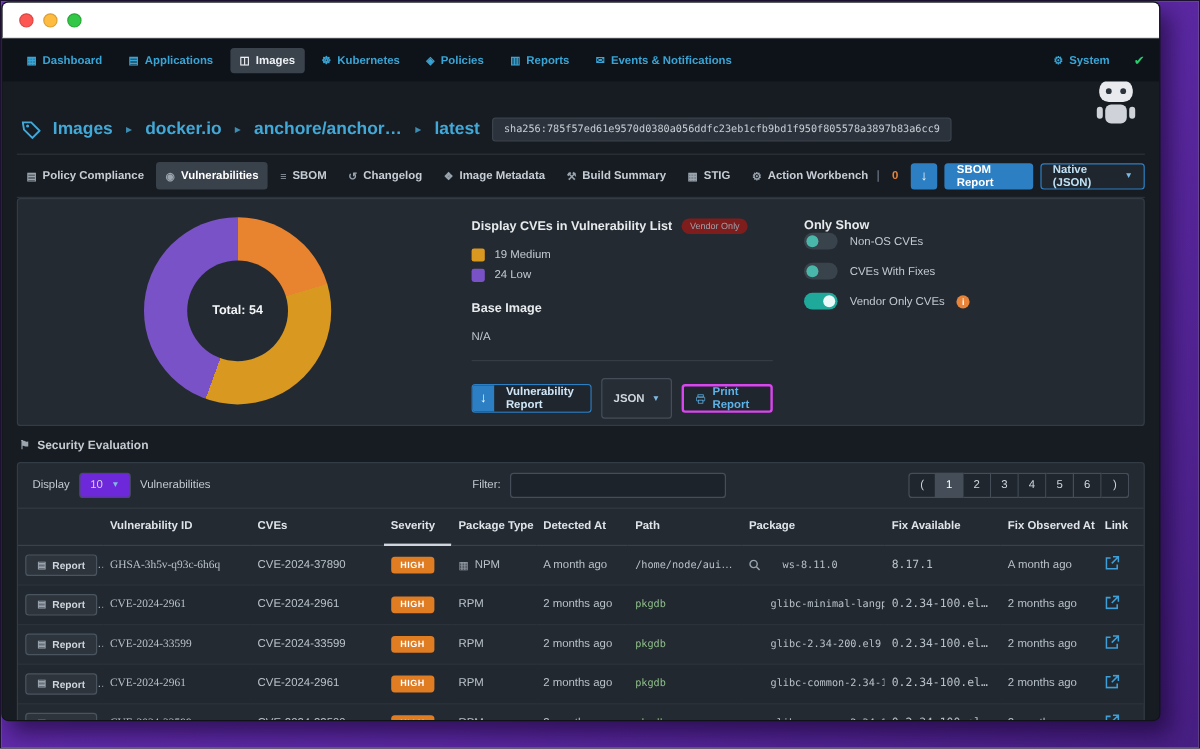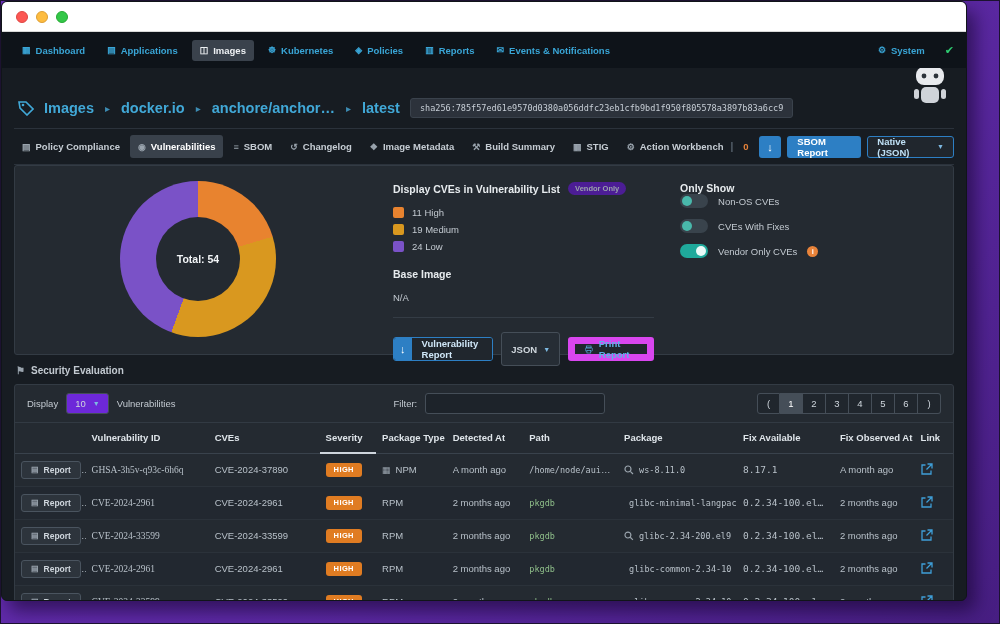--- a/index.html
+++ b/index.html
@@ -55,33 +55,33 @@
   
   .panel { background:#242a31; border:1px solid #333b44; border-radius:3px; }
   .summary { display:flex; padding:12px 18px 14px 18px; height:190px; margin-top:0; }
   .donut-col { width:330px; display:flex; align-items:center; justify-content:center; flex:none; }
   .donut { position:relative; width:156px; height:156px; border-radius:50%; }
   .donut::after { content:""; position:absolute; left:36px; top:36px; width:84px; height:84px; border-radius:50%; background:#242a31; }
   .donut-center { position:absolute; inset:0; display:flex; align-items:center; justify-content:center; z-index:2; color:#f2f5f7; font-size:10.5px; font-weight:bold; }
 
   .mid-col { flex:1; padding:4px 26px 0 30px; display:flex; flex-direction:column; }
   .sec-title { color:#e7ebee; font-size:10.5px; font-weight:bold; display:flex; align-items:center; gap:8px; }
-  .pill-badge { background:#4c1d95; color:#9aa3ab; font-size:7.5px; font-weight:bold; border-radius:8px; padding:2px 7px; }
+  .pill-badge { background:#7f1d1d; color:#9aa3ab; font-size:7.5px; font-weight:normal; border-radius:8px; padding:2px 7px; }
   .legend { margin-top:12px; display:flex; flex-direction:column; gap:6px; }
   .legend-item { display:flex; align-items:center; gap:8px; color:#c3cad1; font-size:9.5px; }
   .legend-sw { width:11px; height:11px; border-radius:2px; flex:none; }
   .base-title { margin-top:16px; }
   .base-val { margin-top:12px; color:#c3cad1; font-size:9.5px; }
   .mid-div { border-top:1px solid #343c45; margin-top:14px; }
   .btn-row { margin-top:14px; display:flex; align-items:center; gap:8px; }
   .vr-btn { display:flex; align-items:stretch; border:1px solid #2d7fc4; border-radius:3px; overflow:hidden; cursor:pointer; height:24px; }
   .vr-ico { width:26px; background:#2d7fc4; color:#fff; display:flex; align-items:center; justify-content:center; font-size:11px; }
   .vr-label { padding:0 10px; display:flex; align-items:center; color:#cfe6f7; font-size:9.5px; font-weight:bold; background:#20262d; }
   .json-btn { height:24px; border:1px solid #454e58; background:#262d35; border-radius:3px; color:#cfd6dd; font-size:9.5px; font-weight:bold; padding:16px 9px; display:flex; align-items:center; gap:6px; cursor:pointer; }
-  .print-btn { height:24px; border:7px solid #d946ef; background:#20262d; border-radius:3px; color:#5db2e8; font-size:9.5px; font-weight:bold; padding:0 10px; display:flex; align-items:center; gap:6px; cursor:pointer; }
+  .print-btn { height:24px; border:2px solid #d946ef; background:#20262d; border-radius:3px; color:#5db2e8; font-size:9.5px; font-weight:bold; padding:0 10px; display:flex; align-items:center; gap:6px; cursor:pointer; }
 
   .right-col { width:270px; flex:none; padding-top:4px;text-align:center; }
   .toggles { display:flex; flex-direction:column; gap:11px; }
   .toggle-row { display:flex; align-items:center; gap:10px; color:#c3cad1; font-size:9.5px; }
   .toggle { width:28px; height:14px; border-radius:8px; background:#39434c; position:relative; cursor:pointer; flex:none; }
   .toggle::after { content:""; position:absolute; width:10px; height:10px; border-radius:50%; background:#49b8ab; top:2px; left:2px; }
   .toggle.on { background:#1fa99b; }
   .toggle.on::after { background:#eafaf8; left:auto; right:2px; }
   .info-dot { width:11px; height:11px; border-radius:50%; background:#e8833a; color:#fff; font-size:7.5px; font-weight:bold; display:inline-flex; align-items:center; justify-content:center; }
 
@@ -106,21 +106,21 @@
   table.vuln th.sorted { border-bottom:2px solid #cfd6dd; }
   table.vuln td { color:#b8c1c9; font-size:9.5px; padding:7px 6px; border-bottom:1px solid #2b323a; white-space:nowrap; overflow:hidden; text-overflow:ellipsis; }
   table.vuln tr:nth-child(even) td { background:#222830; }
   .report-btn { display:inline-flex; align-items:center; gap:5px; border:1px solid #4a545f; background:#2d343c; border-radius:3px; padding:3px 9px; font-size:8.5px; color:#cfd6dd; font-weight:bold; cursor:pointer; }
   .report-btn .ri { color:#9aa4ae; font-size:8px; }
   .sev-badge { display:inline-block; background:#e07c22; color:#fff; font-size:7.5px; font-weight:bold; border-radius:3px; padding:2.5px 8px; letter-spacing:.4px; }
   .pkg-cell, .fix-cell { font-family:"DejaVu Sans Mono", monospace; font-size:8.5px; }
   .id-cell { font-family:Liberation Serif, serif; font-size:8.5px; color:#c3ccd4; }
   .path-val { font-family:"DejaVu Sans Mono", monospace; font-size:8.5px; }
   .path-val.pkgdb { color:#8fbf8a; }
-  .pkg-wrap { display:flex; align-items:center; gap:5px; }
+  .pkg-wrap { display:flex; align-items:center; gap:18px; }
   .ptype-wrap { display:flex; align-items:center; gap:5px; }
   .ptype-ico { color:#9aa4ae; font-size:9px; }
   .link-ico { cursor:pointer; }
 </style>
 </head>
 <body>
 
 <div class="stage">
   <div class="window">
 
@@ -247,24 +247,20 @@
             <div class="donut-center">Total: 54</div>
           </div>
         </div>
 
         <div class="mid-col">
           <div class="sec-title">
             <span>Display CVEs in Vulnerability List</span>
             <span class="pill-badge">Vendor Only</span>
           </div>
           <div class="legend">
-            <div class="legend-item">
-                <span class="legend-sw" style="background: rgb(232, 131, 47);"></span>
-                <span>11 High</span>
-              </div>
             <div class="legend-item">
                 <span class="legend-sw" style="background: rgb(217, 152, 31);"></span>
                 <span>19 Medium</span>
               </div>
             <div class="legend-item">
                 <span class="legend-sw" style="background: rgb(122, 82, 199);"></span>
                 <span>24 Low</span>
               </div>
           </div>
           <div class="sec-title base-title">Base Image</div>

